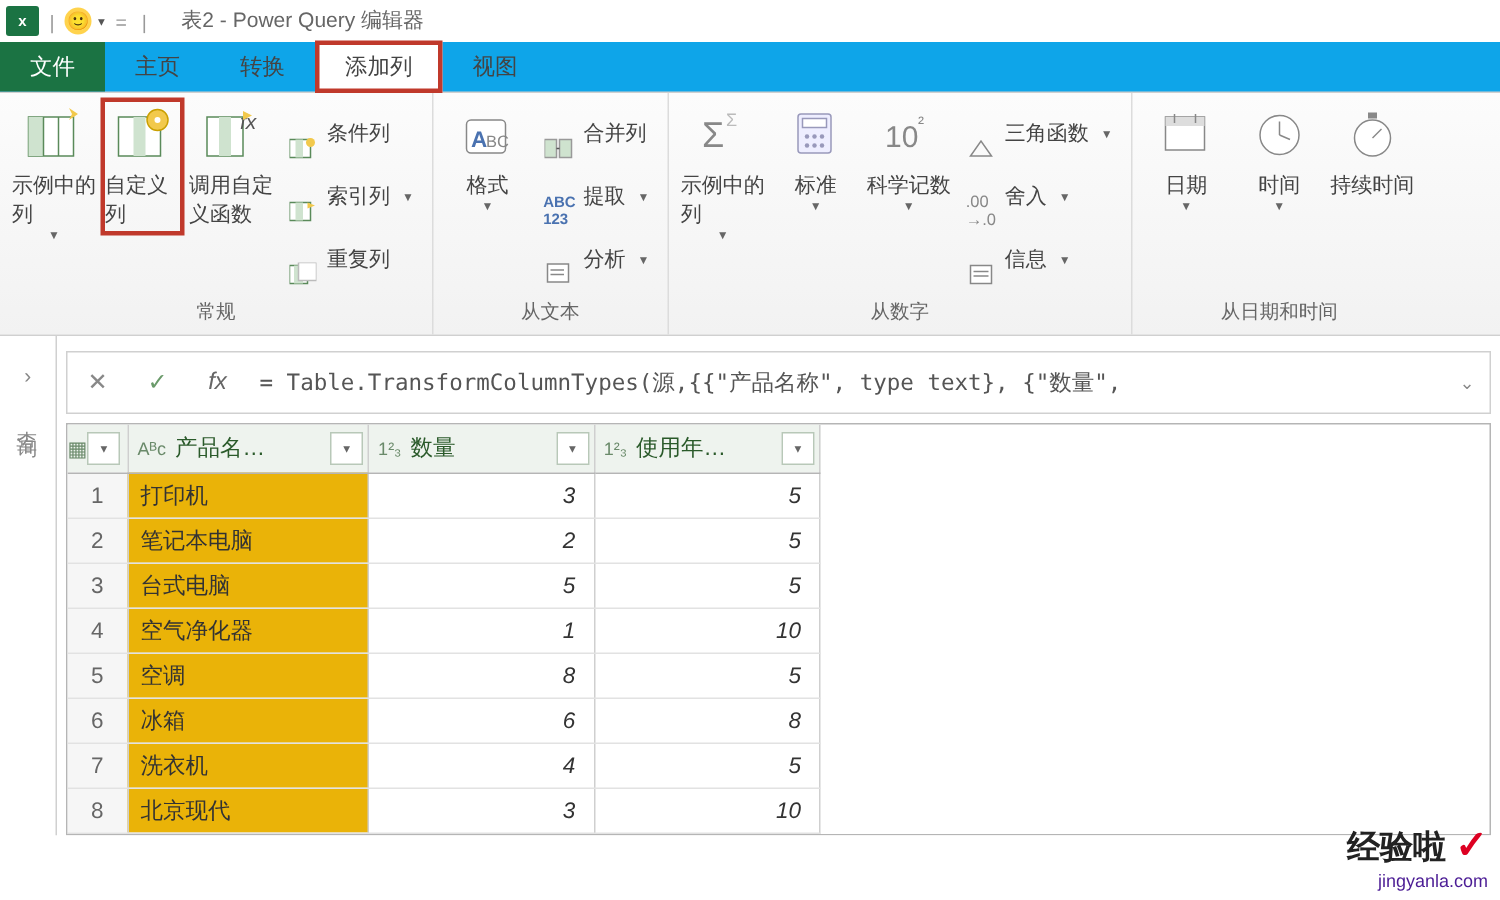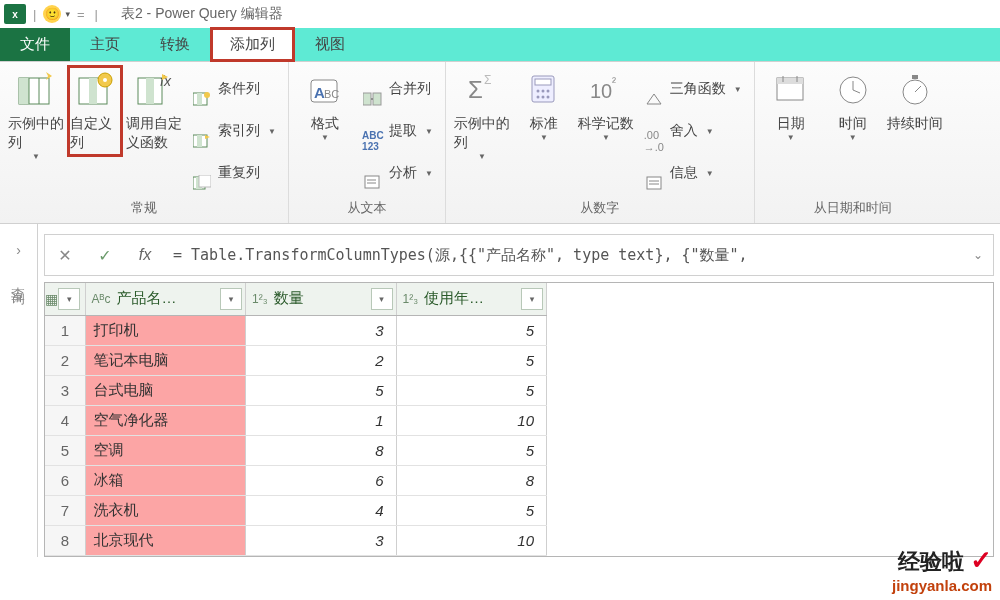--- a/index.html
+++ b/index.html
@@ -25,21 +25,21 @@
   .titlebar .qat-icon { width: 18px; height: 18px; background: #ffd34d; border-radius: 50%; display: flex; align-items: center; justify-content: center; font-size: 12px;}
   .titlebar .sep { color: #999; margin: 0 3px;}
   .titlebar .caret { font-size: 9px; color: #555;}
   .titlebar .title { color: #666; font-size: 14px; margin-left: 16px;}
   
   .tabstrip {
     height: 34px;
     display: flex;
     align-items: stretch;
     border-bottom: 1px solid #d0d0d0;
-    background: #5eead4;
+    background: #0ea5e9;
   }
   .tabstrip .tab {
     padding: 0 20px;
     display: flex;
     align-items: center;
     font-size: 15px;
     color: #444;
     cursor: pointer;
   }
   .tabstrip .tab.file {
@@ -117,27 +117,27 @@
     height: 32px;
     border-bottom: 1px solid #b5b5b5;
   }
   .grid thead th .hdrflex { display: flex; align-items: center; height:100%;}
   .grid thead th .typeico { padding: 0 6px; color: #6a8a6a; font-size: 12px;}
   .grid thead th .hname { flex:1; padding-right: 4px; white-space: nowrap; overflow:hidden;}
   .grid thead th .drop { width: 22px; height: 22px; border: 1px solid #b8c8b8; background:#fff; display:flex; align-items:center; justify-content:center; margin-right:3px; font-size:9px; color:#666; cursor:pointer;}
   .grid thead th.corner { width: 40px; text-align:center; background:#eef3ee;}
   .grid thead th.corner .tico { font-size:14px; color:#6a8a6a;}
   .grid tbody td.rownum { width:40px; text-align:center; background:#f6f6f6; color:#666;}
-  .grid tbody td.prod { background:#fca5a5; padding-left: 8px; color:#333;}
+  .grid tbody td.prod { background:#eab308; padding-left: 8px; color:#333;}
   .grid tbody td.num { text-align:right; padding-right: 12px; color:#333; font-style: italic;}
   
   .wm { position: fixed; right: 8px; bottom: 6px; text-align: right; pointer-events: none;}
   .wm .l1 { font-size: 22px; font-weight: bold; color: #222; }
   .wm .chk { color: #d02; font-size: 26px; font-weight: bold;}
-  .wm .l2 { font-size: 15px; color: #c2410c; font-weight: bold;}
+  .wm .l2 { font-size: 12px; color: #4c1d95; font-weight: normal;}
 </style>
 </head>
 <body>
 
 <div class="titlebar">
   <div class="app-icon">
       <span>x</span>
     </div>
   <span class="sep">|</span>
   <div class="qat-icon">

